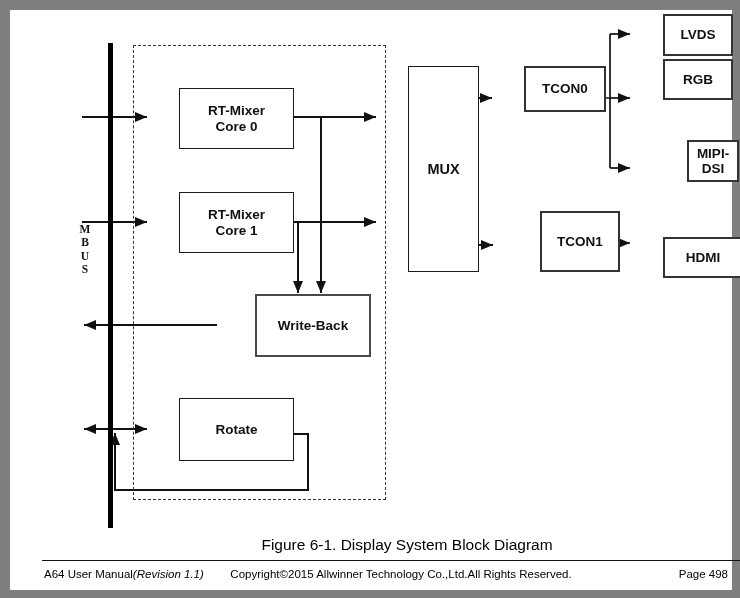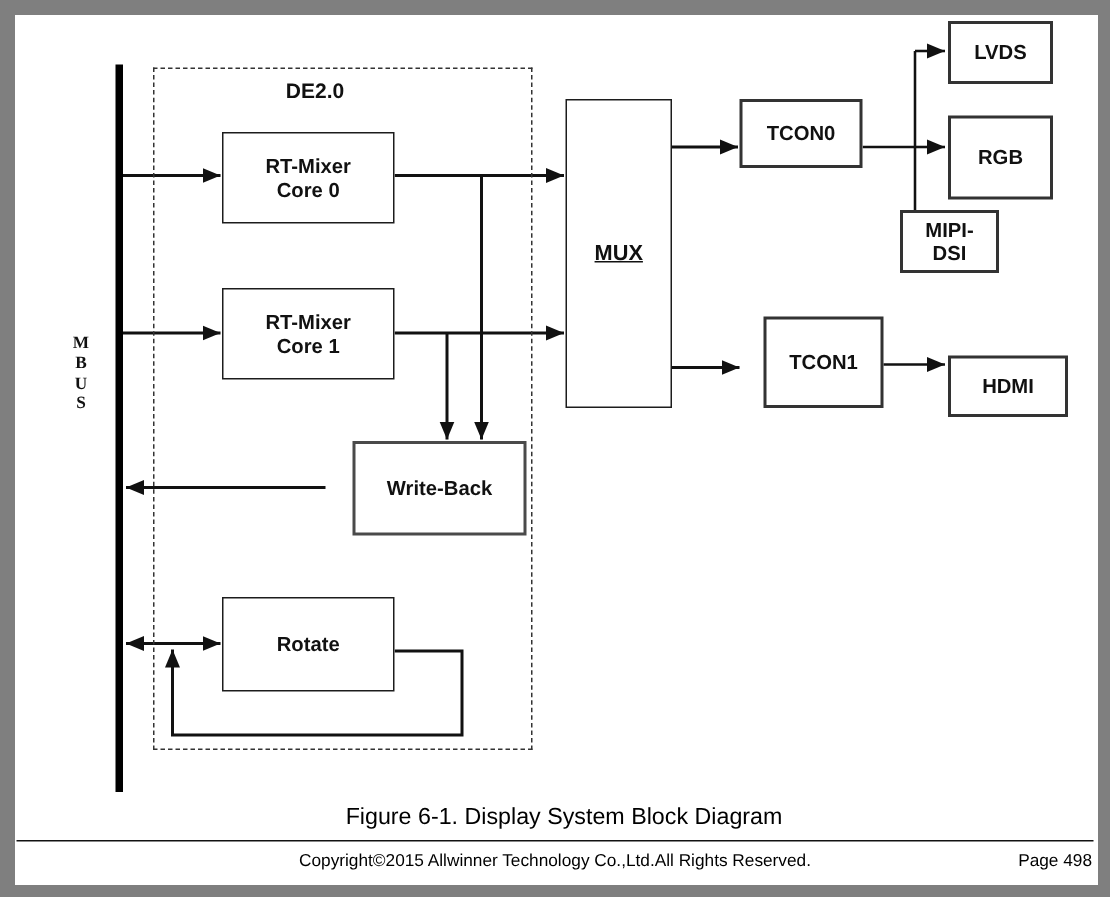--- a/index.html
+++ b/index.html
@@ -6,47 +6,47 @@
     --frame:#7f7f7f;
     --ink:#111111;
     --box-border:#333333;
   }
   *{margin:0;padding:0;box-sizing:border-box;}
   body{width:740px;height:598px;font-family:"Liberation Sans",sans-serif;}
   .frame{position:relative;width:740px;height:598px;background:var(--frame);overflow:hidden;}
   .page-bg{position:absolute;left:10px;top:10px;right:8px;bottom:8px;background:#ffffff;}
 
   
-  .abs{position:absolute;}
+  .abs{position:absolute;margin-left:31px;}
   .wires{position:absolute;left:0;top:0;width:740px;height:598px;}
 
   .bus-bar{left:77px;top:43px;width:5px;height:485px;background:#000;}
   .bus-label{left:42px;top:223px;width:24px;text-align:center;
     font-family:"Liberation Serif",serif;font-weight:700;font-size:11.5px;
     line-height:13.3px;color:var(--ink);}
   .bus-label span{display:block;}
 
   .de-box{left:102px;top:45px;width:253px;height:455px;border:1px dashed #333;}
   .de-label{left:102px;top:52px;width:216px;text-align:center;
     font-weight:700;font-size:14px;color:var(--ink);}
 
   .block{display:flex;flex-direction:column;align-items:center;justify-content:center;
     background:#fff;color:var(--ink);font-weight:700;font-size:13.5px;line-height:16px;
     text-align:center;border:2px solid var(--box-border);}
   .thin{border-width:1.5px;border-color:#1c1c1c;}
   .b-mixer0{left:148px;top:88px;width:115px;height:61px;}
   .b-mixer1{left:148px;top:192px;width:115px;height:61px;}
-  .b-writeback{left:235px;top:294px;width:116px;height:63px;border-color:#4a4a4a;}
+  .b-writeback{left:224px;top:294px;width:116px;height:63px;border-color:#4a4a4a;}
   .b-rotate{left:148px;top:398px;width:115px;height:63px;}
-  .b-mux{left:377px;top:66px;width:71px;height:206px;font-size:14.5px;text-decoration:underline;}
+  .b-mux{left:377px;top:66px;width:71px;height:206px;font-size:14.5px;}
   .b-tcon0{left:493px;top:66px;width:82px;height:46px;}
   .b-tcon1{left:509px;top:211px;width:80px;height:61px;}
   .b-lvds{left:632px;top:14px;width:70px;height:42px;}
-  .b-rgb{left:632px;top:77px;width:70px;height:56px;}
-  .b-mipi{left:600px;top:140px;width:66px;height:42px;line-height:15px;}
+  .b-rgb{left:632px;top:59px;width:70px;height:41px;}
+  .b-mipi{left:656px;top:140px;width:52px;height:42px;line-height:15px;}
   .b-hdmi{left:632px;top:237px;width:80px;height:41px;}
 
   .caption{left:0;top:536px;width:740px;text-align:center;
     font-size:15.5px;color:#000;padding-left:12px;}
 
   .footer-rule{left:11px;top:560px;width:718px;border-top:1.6px solid #111;}
   .footer-item{top:568px;font-size:11.5px;color:#000;white-space:nowrap;}
   .f-left{left:13px;}
   .f-center{left:0;width:740px;text-align:center;}
   .f-right{right:12px;}
@@ -97,21 +97,20 @@
 
   <div class="abs bus-bar"></div>
   <div class="abs bus-label">
     <span>M</span>
     <span>B</span>
     <span>U</span>
     <span>S</span>
   </div>
 
   <div class="abs de-box"></div>
-  <div class="abs de-label">DE2.0</div>
 
   <div class="abs block thin b-mixer0">
     <span>RT-Mixer</span>
     <span>Core 0</span>
   </div>
   <div class="abs block thin b-mixer1">
     <span>RT-Mixer</span>
     <span>Core 1</span>
   </div>
   <div class="abs block b-writeback">
@@ -138,15 +137,18 @@
   <div class="abs block b-mipi">
     <span>MIPI-</span>
     <span>DSI</span>
   </div>
   <div class="abs block b-hdmi">
     <span>HDMI</span>
   </div>
 
   <div class="abs caption">Figure 6-1. Display System Block Diagram</div>
   <div class="abs footer-rule"></div>
+  <div class="abs footer-item f-left">
+    <span>A64 User Manual</span><i>(Revision 1.1)</i>
+  </div>
   <div class="abs footer-item f-center">Copyright©2015 Allwinner Technology Co.,Ltd.All Rights Reserved.</div>
   <div class="abs footer-item f-right">Page 498</div>
 </div>
 
 </body></html>

